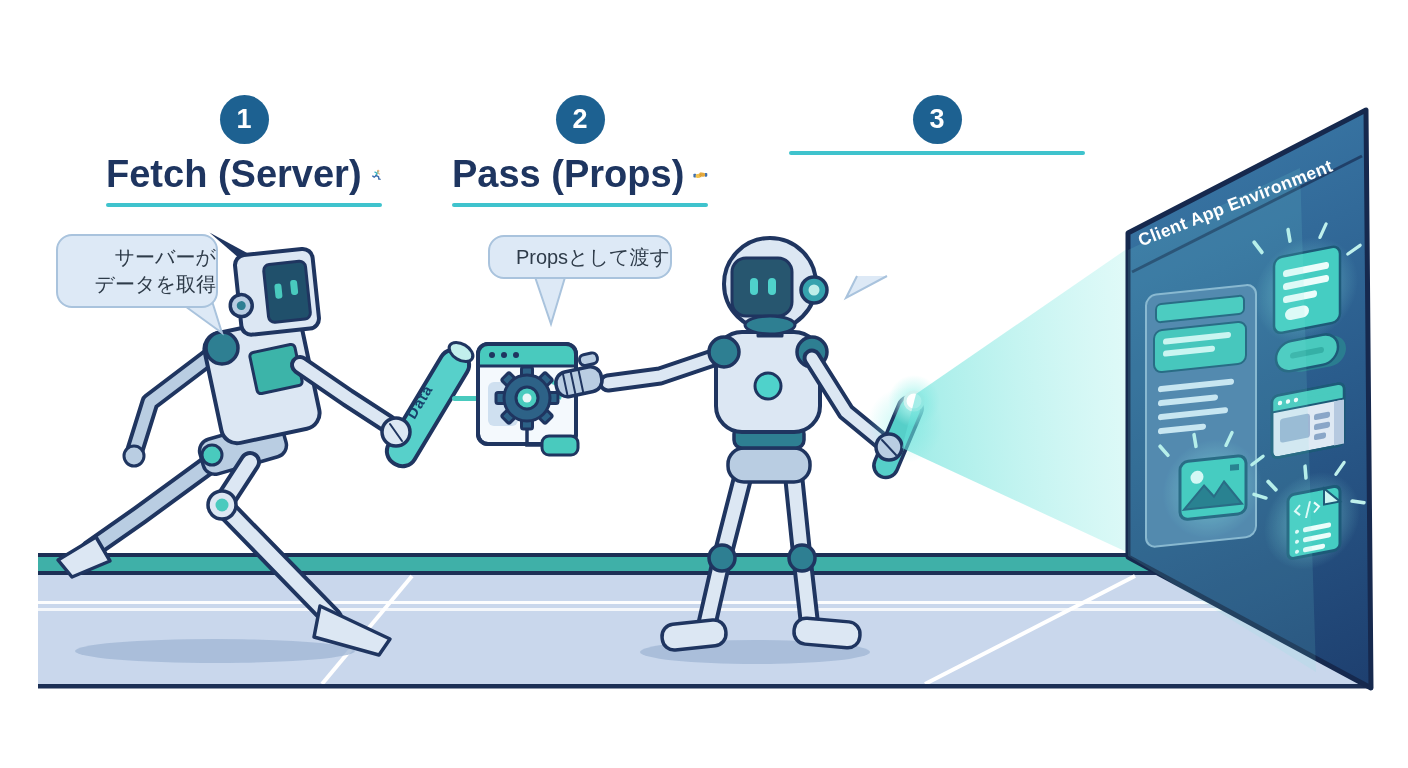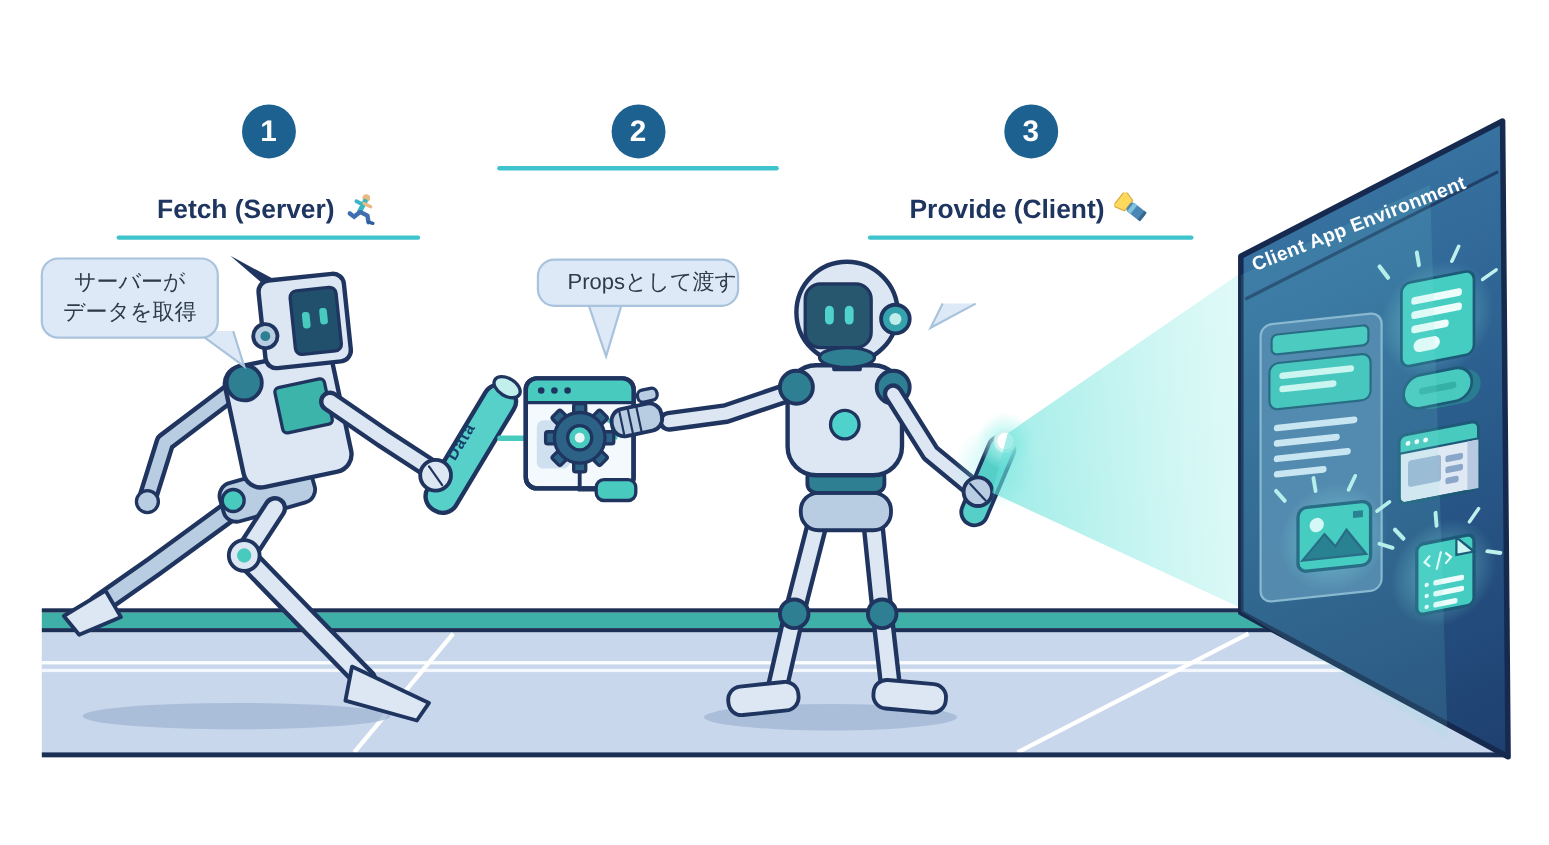--- a/index.html
+++ b/index.html
@@ -7,30 +7,30 @@
          font-family:"Liberation Sans",sans-serif;}
   .scene svg.illus{position:absolute;left:0;top:0;}
 
   
   .step{position:absolute;top:95px;text-align:center;}
   .step-1{left:106px;width:276px;}
   .step-2{left:452px;width:256px;}
   .step-3{left:789px;width:296px;}
   .badge{width:49px;height:49px;border-radius:50%;background:#1d6191;color:#ffffff;
          font-size:27px;font-weight:bold;line-height:49px;margin:0 auto;text-align:center;}
-  .step-title{margin-top:31px;font-size:24px;font-weight:bold;color:#1e3560;white-space:nowrap;
+  .step-title{margin-top:9px;font-size:38px;font-weight:bold;color:#1e3560;white-space:nowrap;
               display:flex;align-items:center;justify-content:center;gap:9px;}
   .step-underline{height:4px;background:#3fc3cd;margin-top:7px;border-radius:2px;}
   .title-icon{display:inline-block;vertical-align:middle;}
 
   
   .bubble{position:absolute;background:#dde9f6;border:2px solid #a9c3dd;border-radius:16px;
           color:#2e3b49;font-size:20px;display:flex;flex-direction:column;align-items:center;
           justify-content:center;line-height:1.35;white-space:nowrap;z-index:5;}
-  .bubble-1{left:37px;top:234px;width:158px;height:70px;}
+  .bubble-1{left:56px;top:234px;width:158px;height:70px;align-items:flex-end;}
   .bubble-2{left:488px;top:235px;width:180px;height:40px;align-items:flex-end;}
   .bubble-3{left:837px;top:237px;width:192px;height:40px;}
   .tail{position:absolute;z-index:4;}
 
   
   .baton-label{position:absolute;left:401px;top:393px;z-index:6;color:#17406b;font-size:15px;
                font-weight:bold;letter-spacing:1px;transform:rotate(-59deg);}
   .panel-title{position:absolute;left:1139px;top:231px;width:240px;z-index:6;color:#ffffff;
                font-size:17.5px;font-weight:bold;letter-spacing:.4px;transform:rotate(-21.5deg);
                transform-origin:0 50%;white-space:nowrap;}
@@ -307,36 +307,36 @@
         <polyline points="15,18 21,21 22,27" fill="none" stroke="#3f6fae" stroke-width="4" stroke-linecap="round"></polyline>
         <polyline points="14,18 9,22 5,19" fill="none" stroke="#3f6fae" stroke-width="4" stroke-linecap="round"></polyline>
         <line x1="22" y1="27" x2="26" y2="28" stroke="#2f5e9e" stroke-width="3" stroke-linecap="round"></line>
       </svg>
     </div>
     <div class="step-underline"></div>
   </div>
 
   <div class="step step-2">
     <div class="badge">2</div>
+    <div class="step-title">
+      <span>Pass (Props)</span>
+      <svg class="title-icon" width="36" height="26" viewBox="0 0 36 26">
+        <rect x="1" y="10" width="7" height="9" rx="2" fill="#3f6fae"></rect>
+        <rect x="28" y="8" width="7" height="9" rx="2" fill="#3f6fae"></rect>
+        <rect x="6" y="10" width="15" height="10" rx="5" transform="rotate(-8 13 15)" fill="#f3c34f"></rect>
+        <rect x="15" y="7" width="15" height="10" rx="5" transform="rotate(8 23 12)" fill="#e5a93e"></rect>
+        <line x1="17" y1="11" x2="21" y2="14" stroke="#c98f2e" stroke-width="1.5"></line>
+        <line x1="16" y1="15" x2="20" y2="18" stroke="#c98f2e" stroke-width="1.5"></line>
+      </svg>
+    </div>
     <div class="step-underline"></div>
   </div>
 
   <div class="step step-3">
     <div class="badge">3</div>
-    <div class="step-title">
-      <span>Provide (Client)</span>
-      <svg class="title-icon" width="34" height="32" viewBox="0 0 34 32">
-        <g transform="rotate(38 17 15)">
-          <polygon points="1,6 12,9 12,21 1,24" fill="#ffd95e" stroke="#d9a93c" stroke-width="1"></polygon>
-          <rect x="12" y="10" width="17" height="10" rx="3" fill="#4a87b5"></rect>
-          <rect x="14" y="10" width="4" height="10" fill="#7fc4de"></rect>
-          <rect x="26" y="10" width="3" height="10" fill="#38678f"></rect>
-        </g>
-      </svg>
-    </div>
     <div class="step-underline"></div>
   </div>
 
   <div class="bubble bubble-1">
     <span>サーバーが</span>
     <span>データを取得</span>
   </div>
   <svg class="tail" style="left:174px;top:300px;" width="52" height="38">
     <polygon points="4,1 38,1 48,33" fill="#dde9f6"></polygon>
     <path d="M4,1 L48,33 L38,1" fill="none" stroke="#a9c3dd" stroke-width="2"></path>

